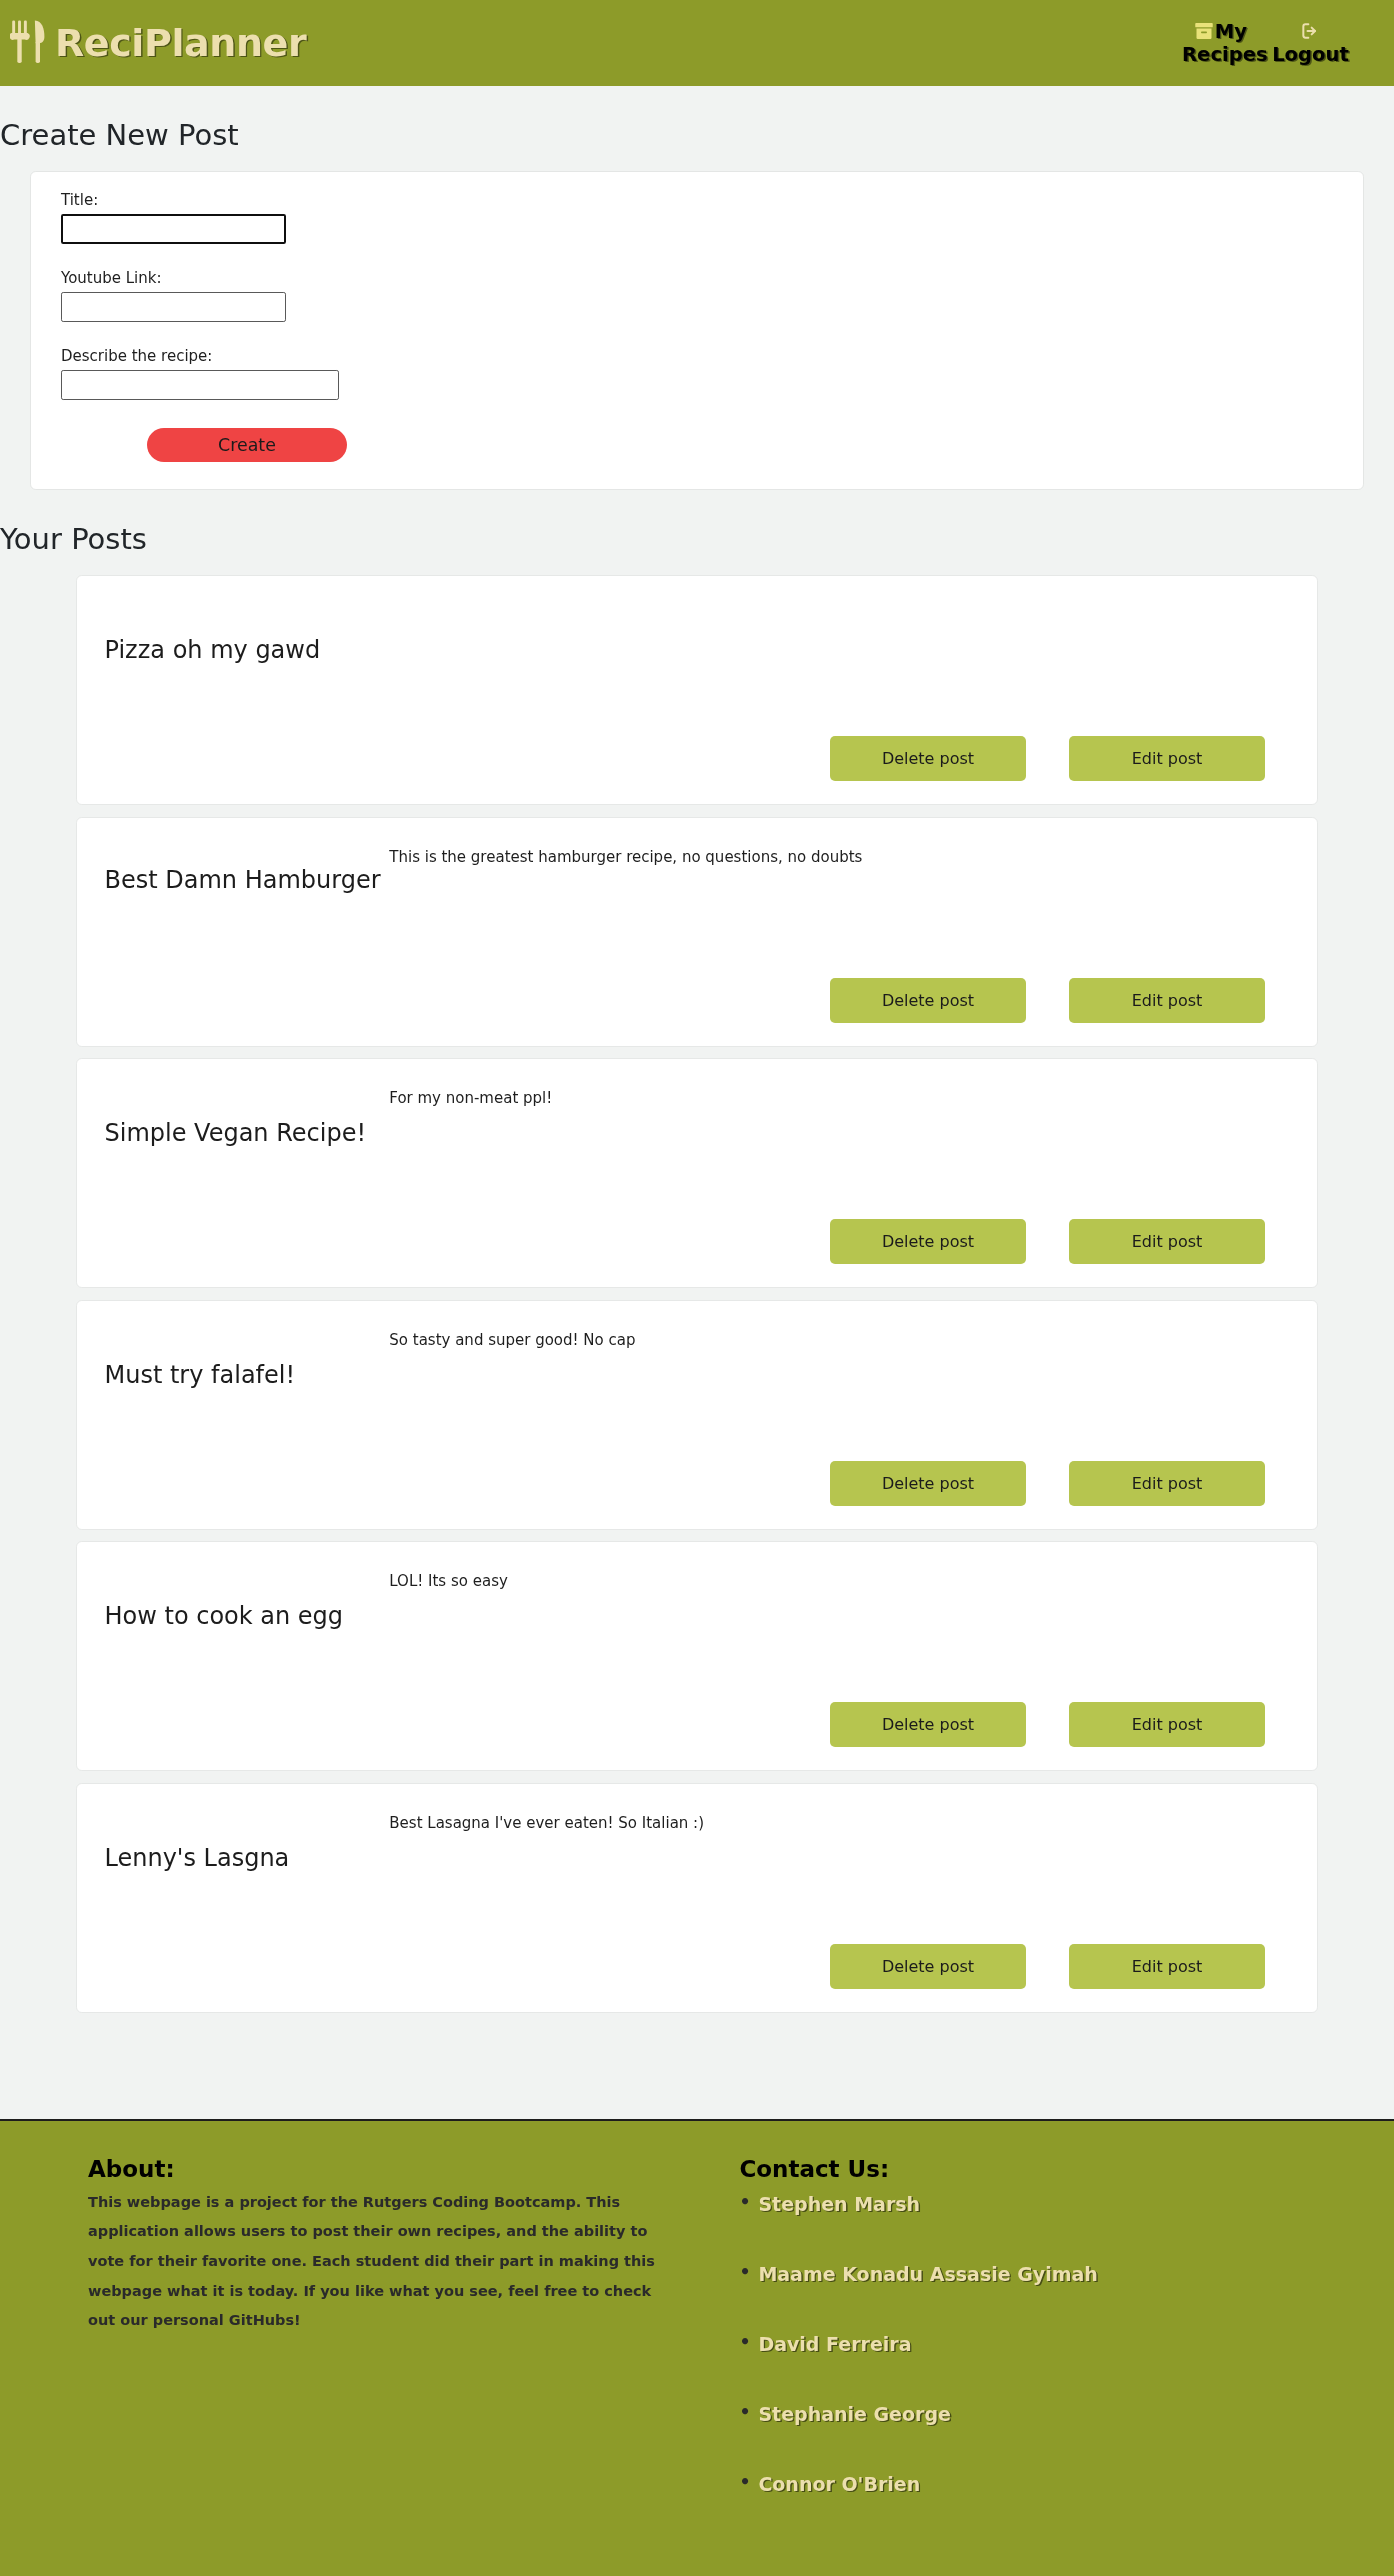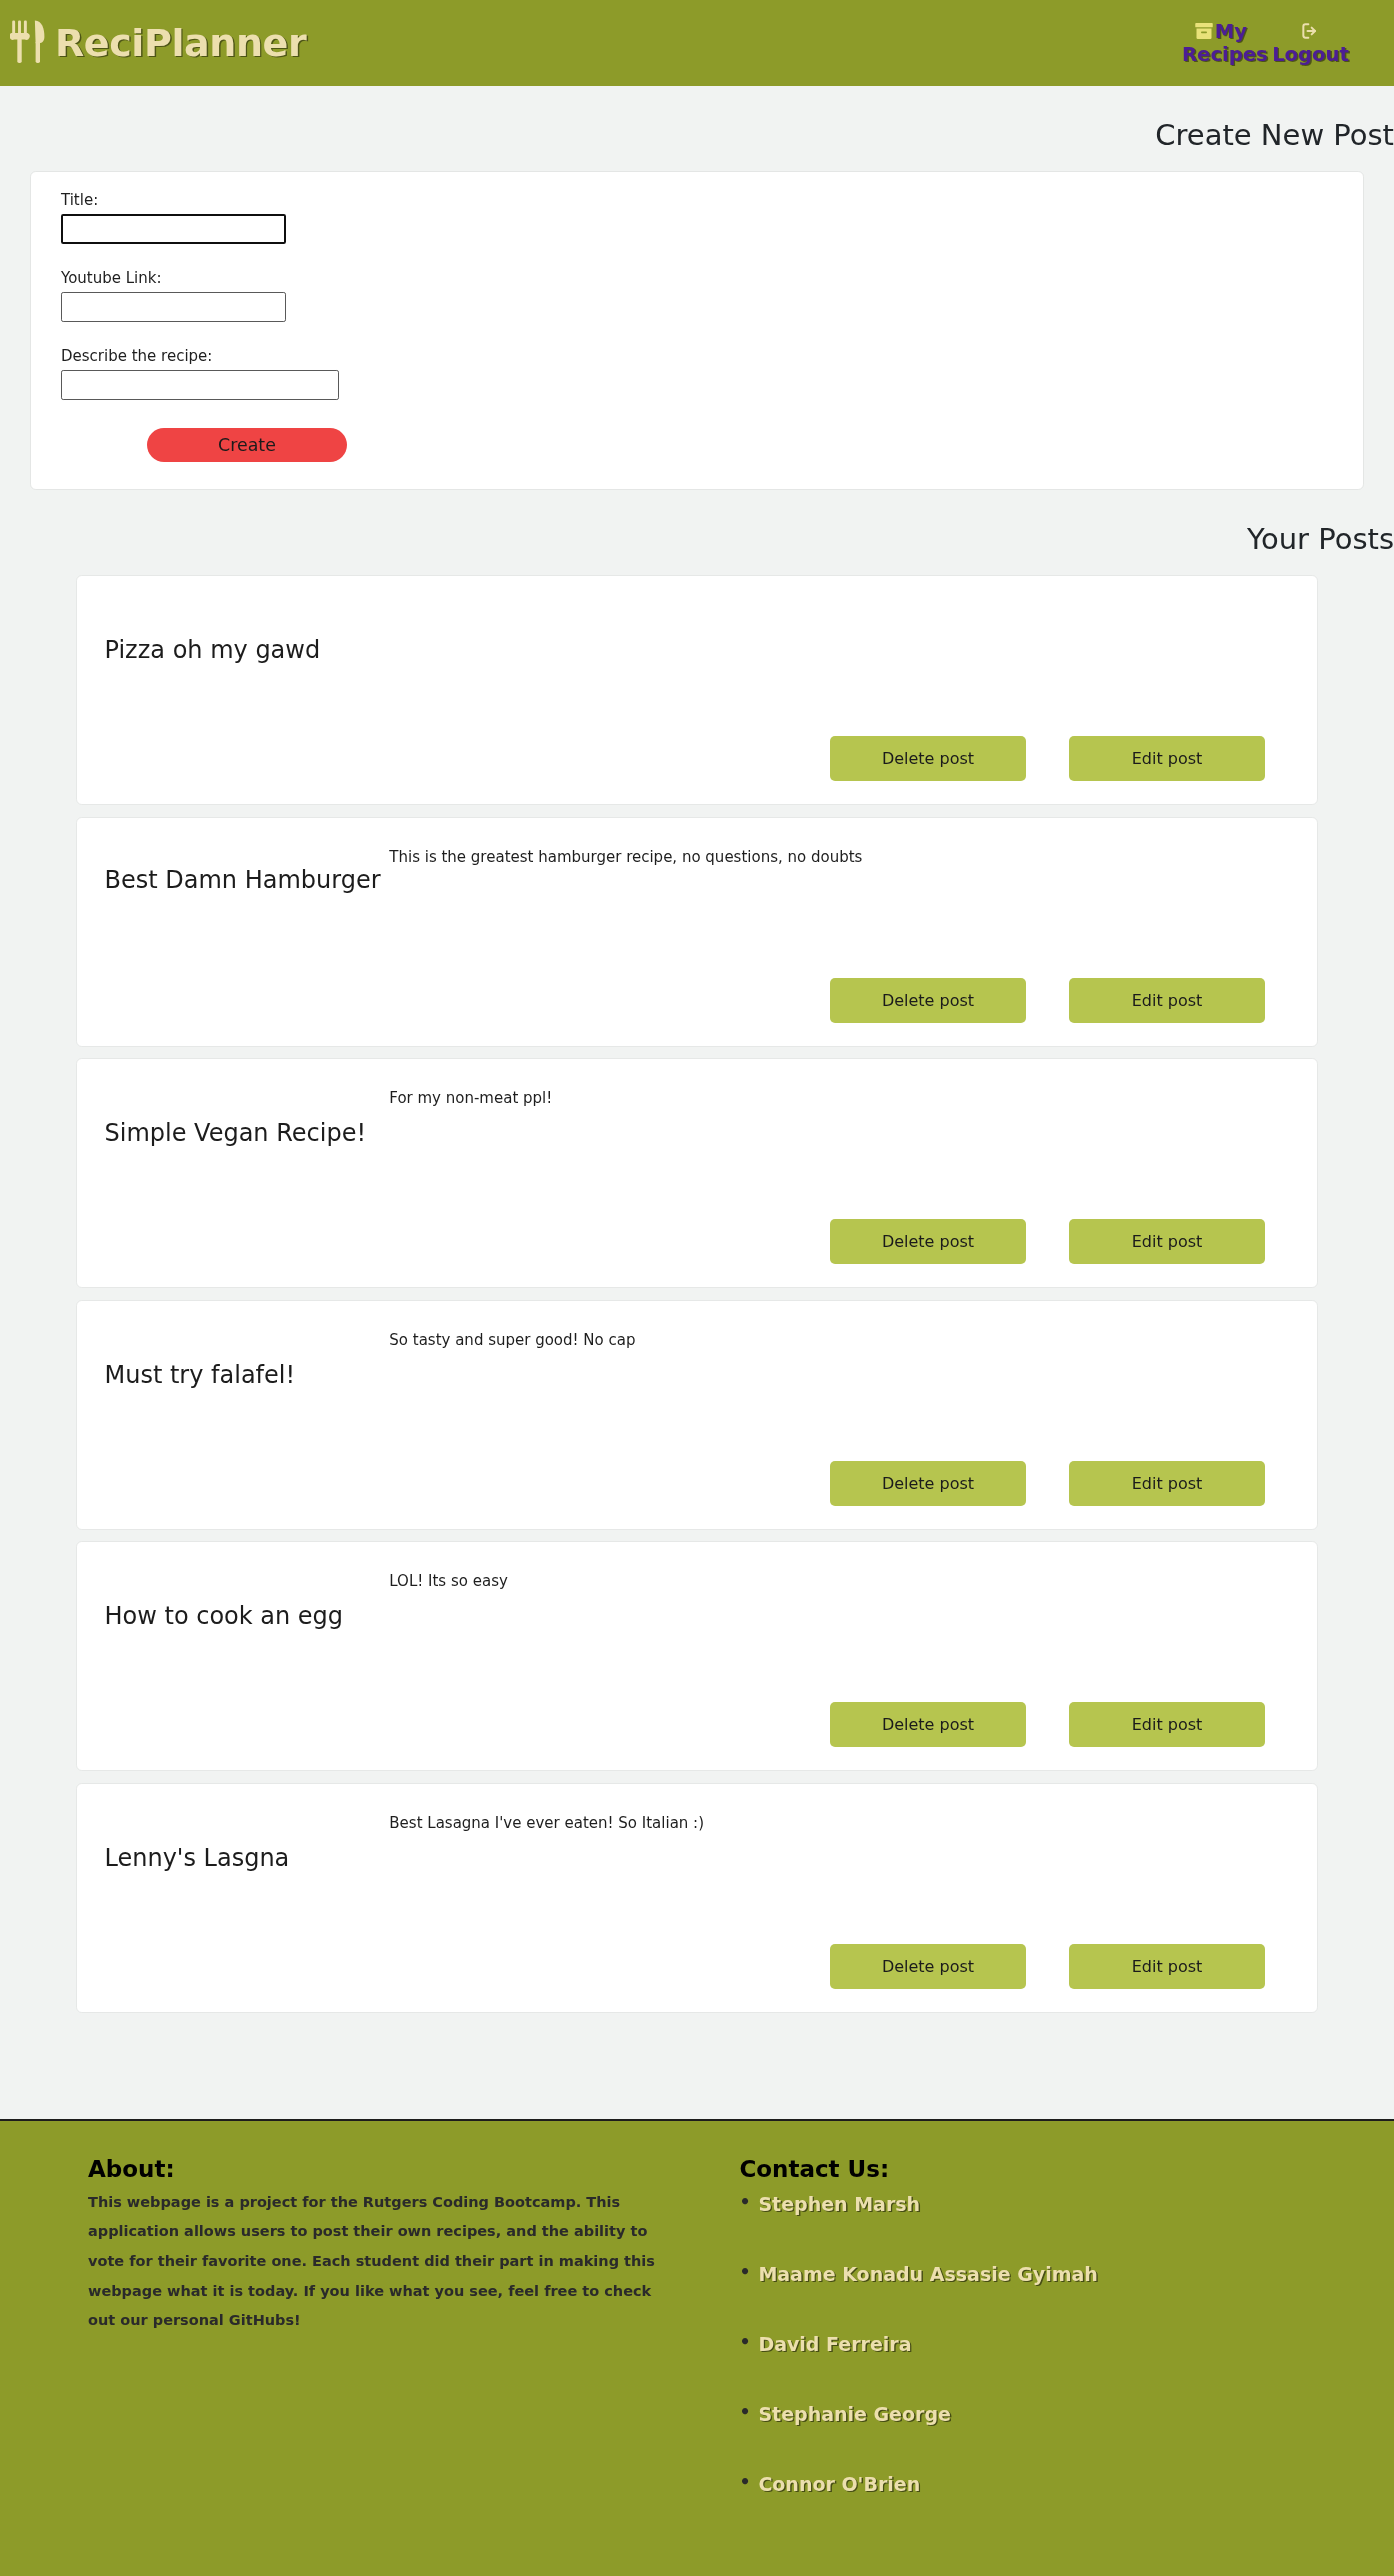--- a/index.html
+++ b/index.html
@@ -34,39 +34,39 @@
     letter-spacing: -0.4px;
     text-shadow: 1.4px 1.4px 0 rgba(0,0,0,0.45);
     line-height: 1;
     font-family: "DejaVu Sans", sans-serif;
   }
   .nav-links { display: flex; align-items: flex-start; gap: 13px; padding-right: 29px; }
   .nav-item {
     display: block;
     width: 77px;
     text-align: center;
-    color: #4c1d95;
+    color: #000000;
     text-decoration: none;
     font-size: 19.6px;
     font-weight: bold;
     line-height: 1.18;
     text-shadow: 1.4px 1.4px 0 rgba(0,0,0,0.45);
   }
   .nav-item .nav-row1 { display: block; white-space: nowrap; }
   .nav-ico {
     display: inline-block;
     vertical-align: -3.6px;
     width: 20px; height: 20px;
     margin-right: 0.7px;
   }
   .nav-ico svg { display:block; width:100%; height:100%; }
 
   
   .section-title {
-    text-align: right;
+    text-align: left;
     font-size: 29px;
     font-weight: normal;
     color: #212529;
     margin: 0;
     padding: 32px 0 19px;
     font-family: "DejaVu Sans", sans-serif;
   }
 
   
   .form-card {

